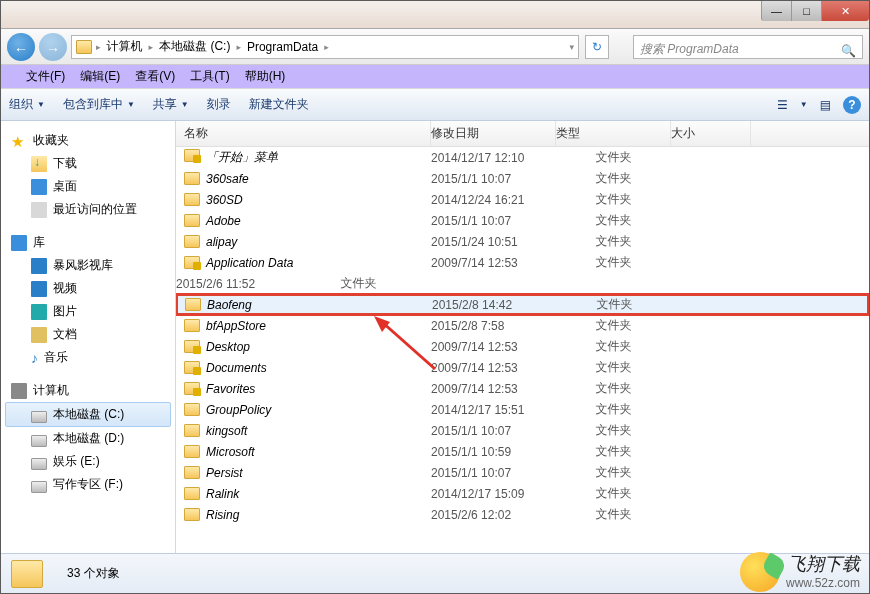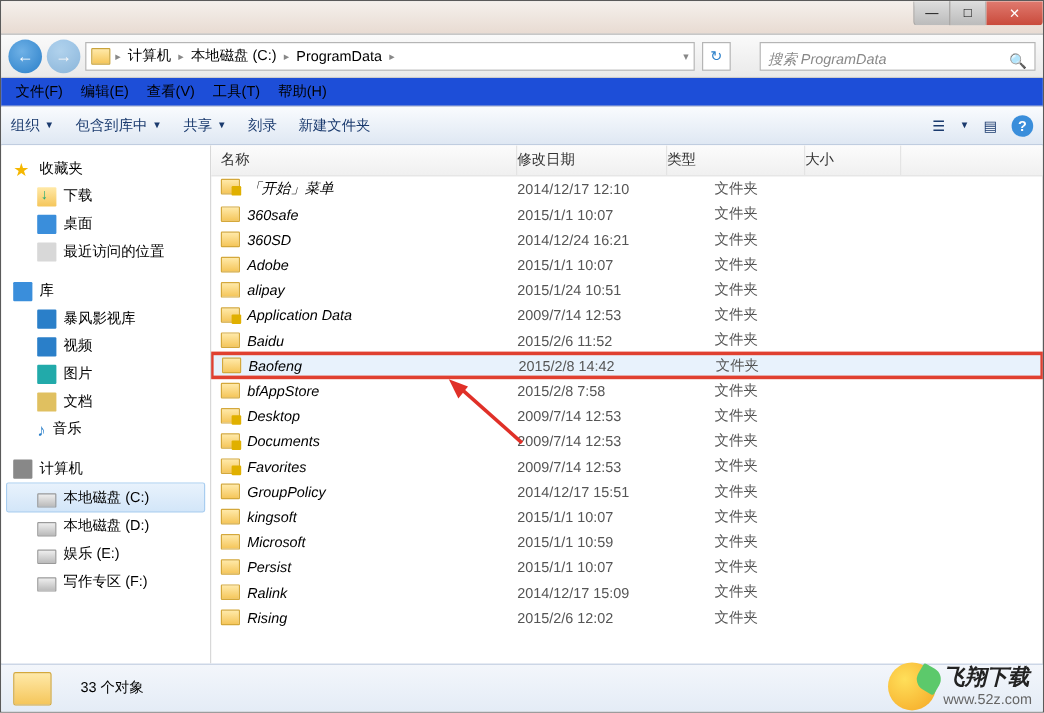--- a/index.html
+++ b/index.html
@@ -17,21 +17,21 @@
 .nav-arrow { width: 28px; height: 28px; border-radius: 50%; background: radial-gradient(circle at 40% 35%, #6fb1e6, #2a7fc9); color: #fff; display: flex; align-items: center; justify-content: center; font-size: 14px; }
 .nav-arrow.fwd { opacity: 0.5; }
 .addressbar { flex: 1; height: 24px; background: #fff; border: 1px solid #b5b5b5; display: flex; align-items: center; padding: 0 4px; gap: 4px; }
 .folder-ico { width: 16px; height: 14px; background: linear-gradient(#ffe9a8,#f5c65b); border-radius: 1px; border: 1px solid #c9a33b; position: relative; }
 .crumb { display: flex; align-items: center; gap: 2px; padding: 0 2px; }
 .crumb-sep { color: #888; font-size: 9px; }
 .refresh { width: 24px; height: 24px; border: 1px solid #b5b5b5; background: #fff; display:flex; align-items:center; justify-content:center; color:#2a7fc9; margin-left: 2px; }
 .searchbox { width: 230px; height: 24px; border: 1px solid #b5b5b5; background: #fff; display: flex; align-items: flex-end; padding: 0 6px; color: #888; font-style: italic; gap: 4px; margin-left: 20px; }
 .search-ico { color: #3a8; font-style: normal; }
 
-.menubar { height: 24px; background: #1d4ed8; display: flex; align-items: center; padding: 0 6px; gap: 3px; border-bottom: 1px solid #d8d8d8; }
+.menubar { height: 24px; background: #c4b5fd; display: flex; align-items: center; padding: 0 19px; gap: 3px; border-bottom: 1px solid #d8d8d8; }
 .menu-item { padding: 2px 6px; }
 
 .toolbar { height: 32px; background: linear-gradient(#f9fbfe,#dfe8f3); display: flex; align-items: center; padding: 0 8px; gap: 18px; border-bottom: 1px solid #c0cde0; }
 .tool-item { display:flex; align-items:center; gap:4px; color:#1a3a6e; }
 .dd { font-size: 8px; color:#1a3a6e; }
 .toolbar-right { margin-left: auto; display:flex; gap:12px; align-items:center; color:#1a3a6e; }
 .help-icon { width:18px; height:18px; border-radius:50%; background:#3a8edb; color:#fff; display:flex; align-items:center; justify-content:center; font-size:12px; font-weight:bold;}
 
 .body { flex: 1; display: flex; overflow: hidden; }
 
@@ -77,21 +77,21 @@
 .arrow-line { stroke:#e03028; stroke-width:3; fill:none; }
 .arrow-head { fill:#e03028; }
 
 .statusbar { height:40px; background:linear-gradient(#f3f6fb,#e4ecf6); border-top:1px solid #c0cde0; display:flex; align-items:center; padding: 0 10px; gap:24px; }
 .status-ico { width:32px; height:28px; background:linear-gradient(#ffe9a8,#f5c65b); border-radius:2px; border:1px solid #d4a83b; }
 
 .watermark { position:absolute; right:10px; bottom:2px; display:flex; align-items:center; gap:6px; }
 .wm-logo { width:40px; height:40px; border-radius:50%; background: radial-gradient(circle at 35% 35%, #ffdf5a, #f5a623); position:relative; }
 .wm-logo::after { content:""; position:absolute; right:-4px; top:4px; width:20px; height:20px; background:#5cc96b; border-radius:2px 10px 2px 10px; transform:rotate(30deg); }
 .wm-text { display:flex; flex-direction:column; line-height:1.2; }
-.wm-title { font-size:18px; font-weight:bold; color:#222; font-style:italic; }
+.wm-title { font-size:18px; font-weight:normal; color:#222; font-style:italic;text-align:right; }
 .wm-url { font-size:12px; color:#666; }
 </style>
 </head>
 <body>
 
 <div class="window">
 
   <div class="titlebar">
     <div class="win-btns">
       <div class="win-btn min">—</div>
@@ -282,24 +282,20 @@
               <span class="folder-small">
                 <span class="lock"></span>
               </span>
               <span>Application Data</span>
             </div>
             <div class="cell-date">2009/7/14 12:53</div>
             <div class="cell-type">文件夹</div>
             <div class="cell-size"></div>
           </div>
           <div class="row">
-            <div class="cell-name">
-              <span class="folder-small"></span>
-              <span>Baidu</span>
-            </div>
             <div class="cell-date">2015/2/6 11:52</div>
             <div class="cell-type">文件夹</div>
             <div class="cell-size"></div>
           </div>
           <div class="row sel highlighted">
             <div class="cell-name">
               <span class="folder-small"></span>
               <span>Baofeng</span>
             </div>
             <div class="cell-date">2015/2/8 14:42</div>

